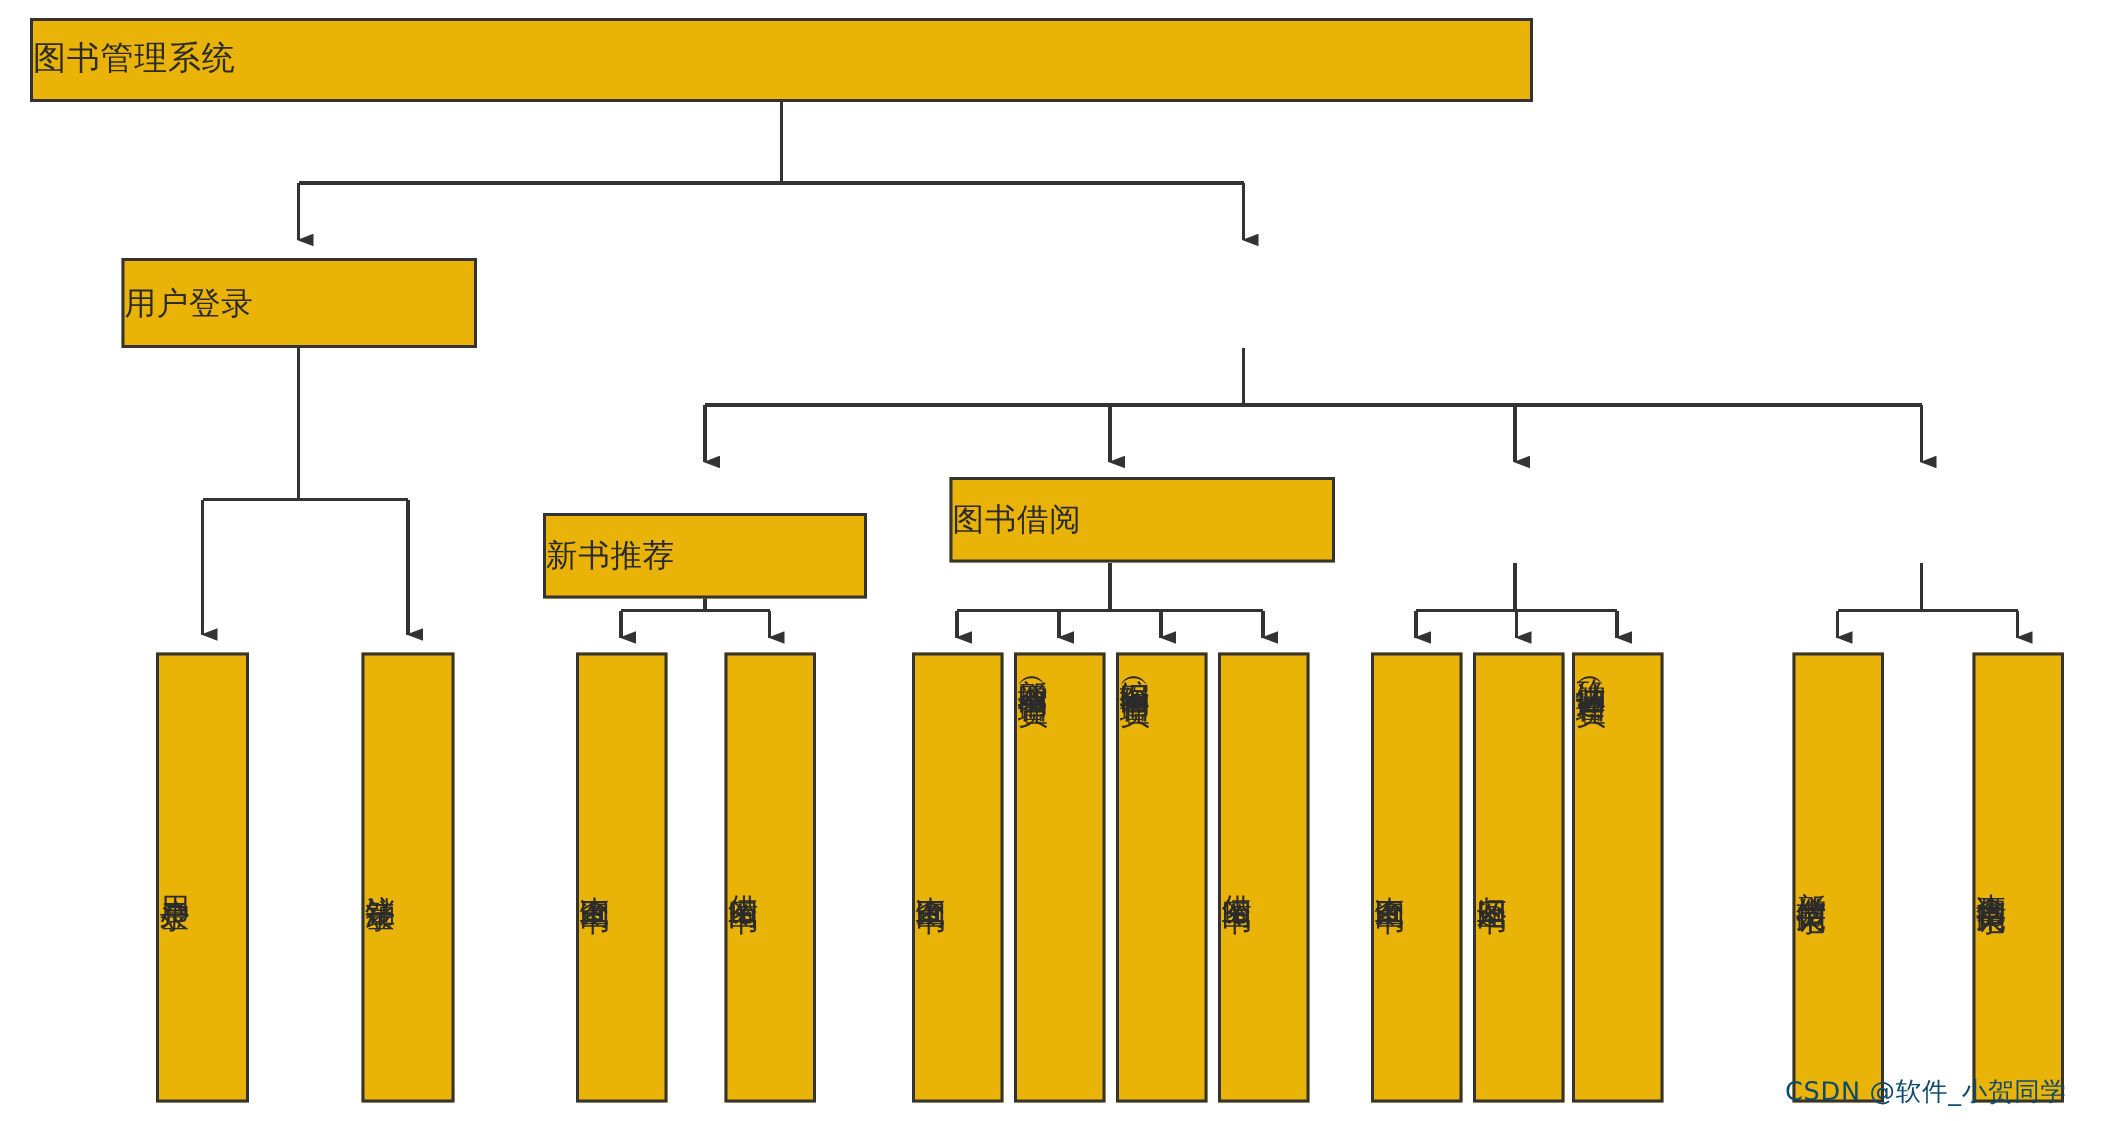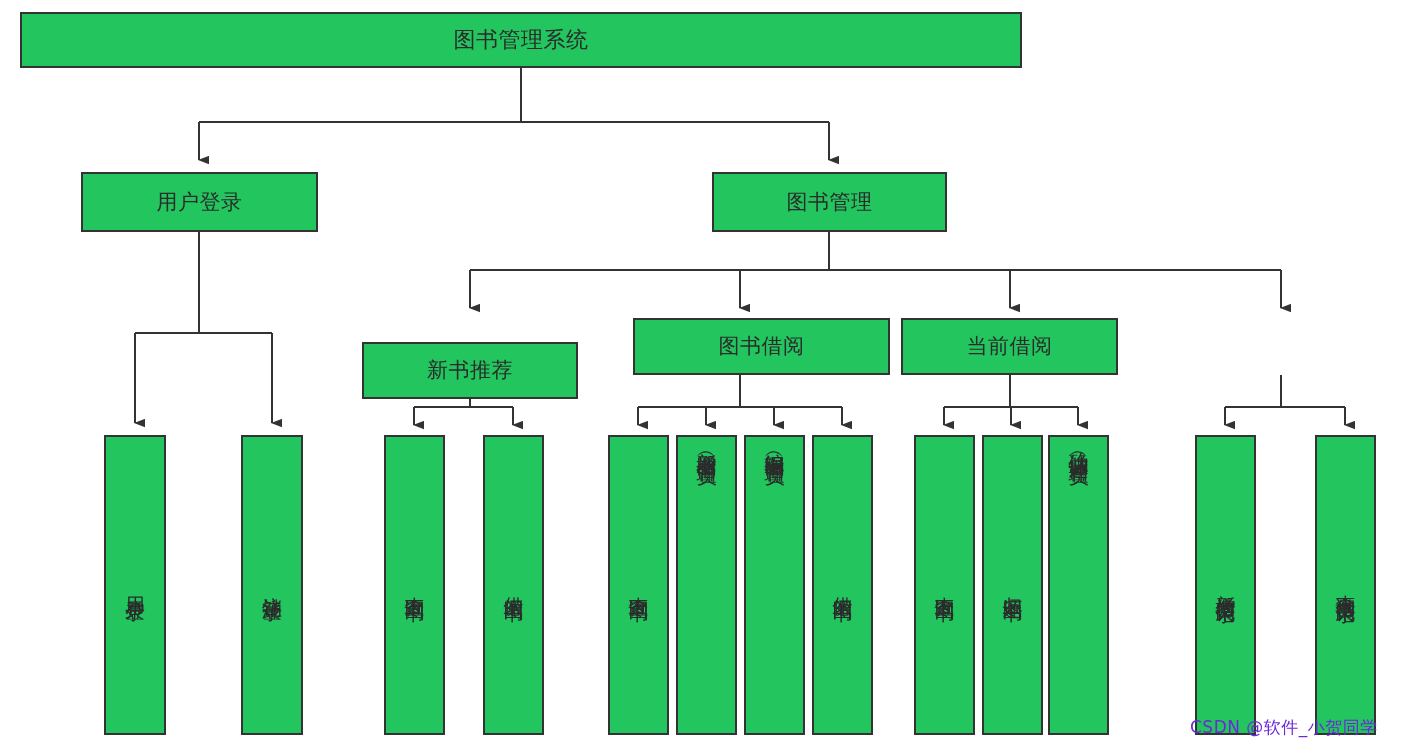--- a/index.html
+++ b/index.html
@@ -22,46 +22,46 @@
   svg.diagram-canvas {
     position: absolute;
     left: 0;
     top: 0;
     width: 1405px;
     height: 747px;
   }
   .node-box {
     position: absolute;
     box-sizing: border-box;
-    background: #22c55e;
+    background: #eab308;
     border: 2px solid #333333;
     display: flex;
     align-items: center;
-    justify-content: center;
+    justify-content: flex-start;
     overflow: hidden;
   }
   .node-label {
     color: #2b2b2b;
     font-size: 21px;
     line-height: 1.18;
     letter-spacing: 0.5px;
     white-space: nowrap;
     text-align: center;
   }
   .node-label.vertical {
     writing-mode: vertical-rl;
     text-orientation: upright;
     font-size: 20px;
     letter-spacing: 2px;
     line-height: 1.05;
   }
   .root-label { font-size: 22px; }
   .watermark {
     position: absolute;
-    color: #6d28d9;
+    color: #0c4a6e;
     font-size: 17px;
     white-space: nowrap;
     letter-spacing: 0.5px;
     pointer-events: none;
   }
 </style>
 </head>
 <body>
 
 <div id="diagram-root">
@@ -117,35 +117,29 @@
   </svg>
 
   <div class="node-box" style="left:20px; top:12px; width:1002px; height:56px;">
     <span class="node-label root-label">图书管理系统</span>
   </div>
 
   <div class="node-box" style="left:81px; top:172px; width:237px; height:60px;">
     <span class="node-label">用户登录</span>
   </div>
 
-  <div class="node-box" style="left:712px; top:172px; width:235px; height:60px;">
-    <span class="node-label">图书管理</span>
-  </div>
 
   <div class="node-box" style="left:362px; top:318px; width:216px; height:57px;margin-top:24px;">
     <span class="node-label">新书推荐</span>
   </div>
 
   <div class="node-box" style="left:633px; top:318px; width:257px; height:57px;">
     <span class="node-label">图书借阅</span>
   </div>
 
-  <div class="node-box" style="left:901px; top:318px; width:217px; height:57px;">
-    <span class="node-label">当前借阅</span>
-  </div>
 
 
   <div class="node-box" style="left:104px; top:435px; width:62px; height:300px; align-items:center;">
     <span class="node-label vertical">用户登录</span>
   </div>
 
   <div class="node-box" style="left:241px; top:435px; width:62px; height:300px; align-items:center;">
     <span class="node-label vertical">注销登录</span>
   </div>
 

